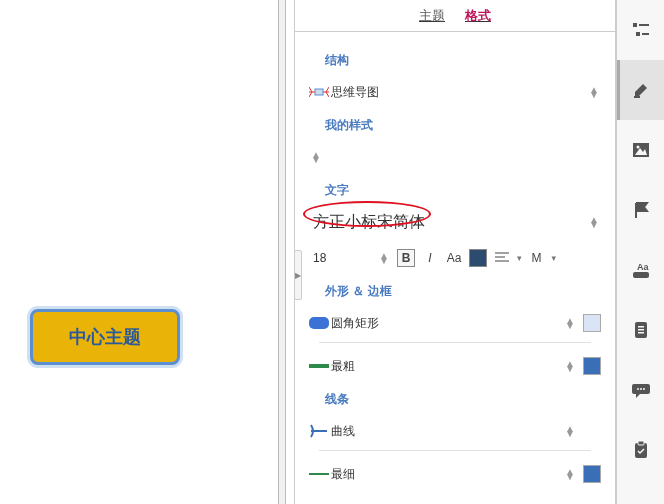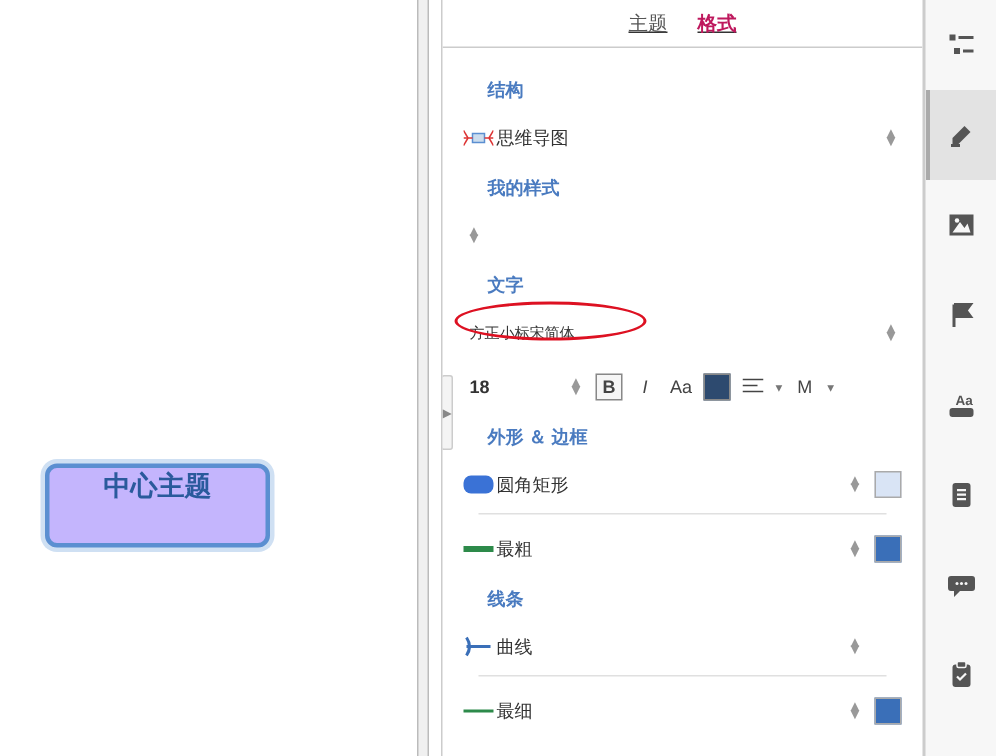--- a/index.html
+++ b/index.html
@@ -1,38 +1,38 @@
 <!DOCTYPE html>
 <html><head>
 <meta charset="utf-8">
 <style>
 * { box-sizing: border-box; margin: 0; padding: 0; }
 body { font-family: "Microsoft YaHei", Arial, sans-serif; font-size: 12px; color: #333; background: #fff; width: 664px; height: 504px; overflow: hidden; position: relative; }
 .canvas { position: absolute; left: 0; top: 0; width: 286px; height: 504px; background: #fff; }
 .canvas-divider { position: absolute; right: 0; top: 0; width: 8px; height: 504px; border-left: 1px solid #bbb; border-right: 1px solid #bbb; background: #f0f0f0; }
-.center-topic { position: absolute; left: 30px; top: 309px; width: 150px; height: 56px; border: 3px solid #5b8fd1; background: #c4b5fd; border-radius: 8px; display: flex; justify-content: center; box-shadow: 0 0 0 3px #cfe0f3; }
+.center-topic { position: absolute; left: 30px; top: 309px; width: 150px; height: 56px; border: 3px solid #5b8fd1; background: #eab308; border-radius: 8px; display: flex; align-items: center; justify-content: center; box-shadow: 0 0 0 3px #cfe0f3; }
 .center-topic-text { font-size: 18px; font-weight: bold; color: #2a5a9c; }
 .panel { position: absolute; left: 294px; top: 0; width: 322px; height: 504px; background: #fff; border-right: 1px solid #ccc; border-left: 1px solid #ccc; overflow: hidden; }
 .panel-tabs { height: 32px; border-bottom: 1px solid #ccc; display: flex; align-items: center; justify-content: center; gap: 4px; text-decoration: underline; }
 .panel-tab { font-size: 13px; padding: 6px 8px; color: #555; }
 .panel-tab.active { color: #be185d; font-weight: bold; }
 .panel-body { padding: 10px 14px; height: calc(100% - 32px); overflow: hidden; position: relative; }
 .section-title { color: #4a7bc0; font-weight: bold; font-size: 12px; margin: 10px 0 8px 16px; }
 .row { display: flex; align-items: center; height: 30px; margin-bottom: 4px; }
 .row-icon { width: 22px; height: 16px; flex-shrink: 0; display: flex; align-items: center; }
 .row-label { flex: 1; font-size: 12px; color: #333; }
 .stepper { width: 14px; color: #999; font-size: 10px; line-height: 5px; display: flex; flex-direction: column; align-items: center; }
 .swatch { width: 18px; height: 18px; border: 1px solid #aaa; margin-left: 6px; }
 .divider { border-top: 1px solid #e0e0e0; margin: 4px 10px 8px 10px; }
 .font-row { display: flex; align-items: center; height: 30px; }
-.font-select { flex: 1; font-size: 10px; padding: 2px 4px; }
+.font-select { flex: 1; font-size: 16px; padding: 2px 4px; }
 .circled { position: relative; }
 .oval { position: absolute; left: -6px; top: -6px; width: 128px; height: 26px; border: 2px solid #d12; border-radius: 50%; pointer-events: none; }
 .text-tools { display: flex; align-items: center; gap: 6px; height: 30px; margin-top: 6px; }
-.size-input { width: 62px; font-size: 12px; padding: 2px 4px; font-weight: bold; }
+.size-input { width: 62px; font-size: 12px; padding: 2px 4px; }
 .tool-btn { width: 18px; height: 18px; display: flex; align-items: center; justify-content: center; font-size: 12px; color: #444; }
 .tool-btn.boxed { border: 1px solid #888; background: #f6f6f6; }
 .color-sw { width: 18px; height: 18px; background: #2d4a6f; border: 1px solid #888; }
 .m-chev { font-size: 9px; color: #777; }
 .collapse-bar { position: absolute; left: -1px; top: 250px; width: 8px; height: 50px; background: #f4f4f4; border: 1px solid #ccc; border-radius: 2px; display: flex; align-items: center; justify-content: center; color: #888; font-size: 8px; }
 .railbar { position: absolute; right: 0; top: 0; width: 48px; height: 504px; background: #f7f7f7; border-left: 1px solid #ccc; display: flex; flex-direction: column; }
 .rail-item { width: 48px; height: 60px; display: flex; align-items: center; justify-content: center; color: #555; }
 .rail-item.active { background: #e3e3e3; box-shadow: inset 3px 0 0 #aaa; }
 .rail-item svg { width: 20px; height: 20px; }
 .icon-mindmap svg { width: 20px; height: 14px; }

